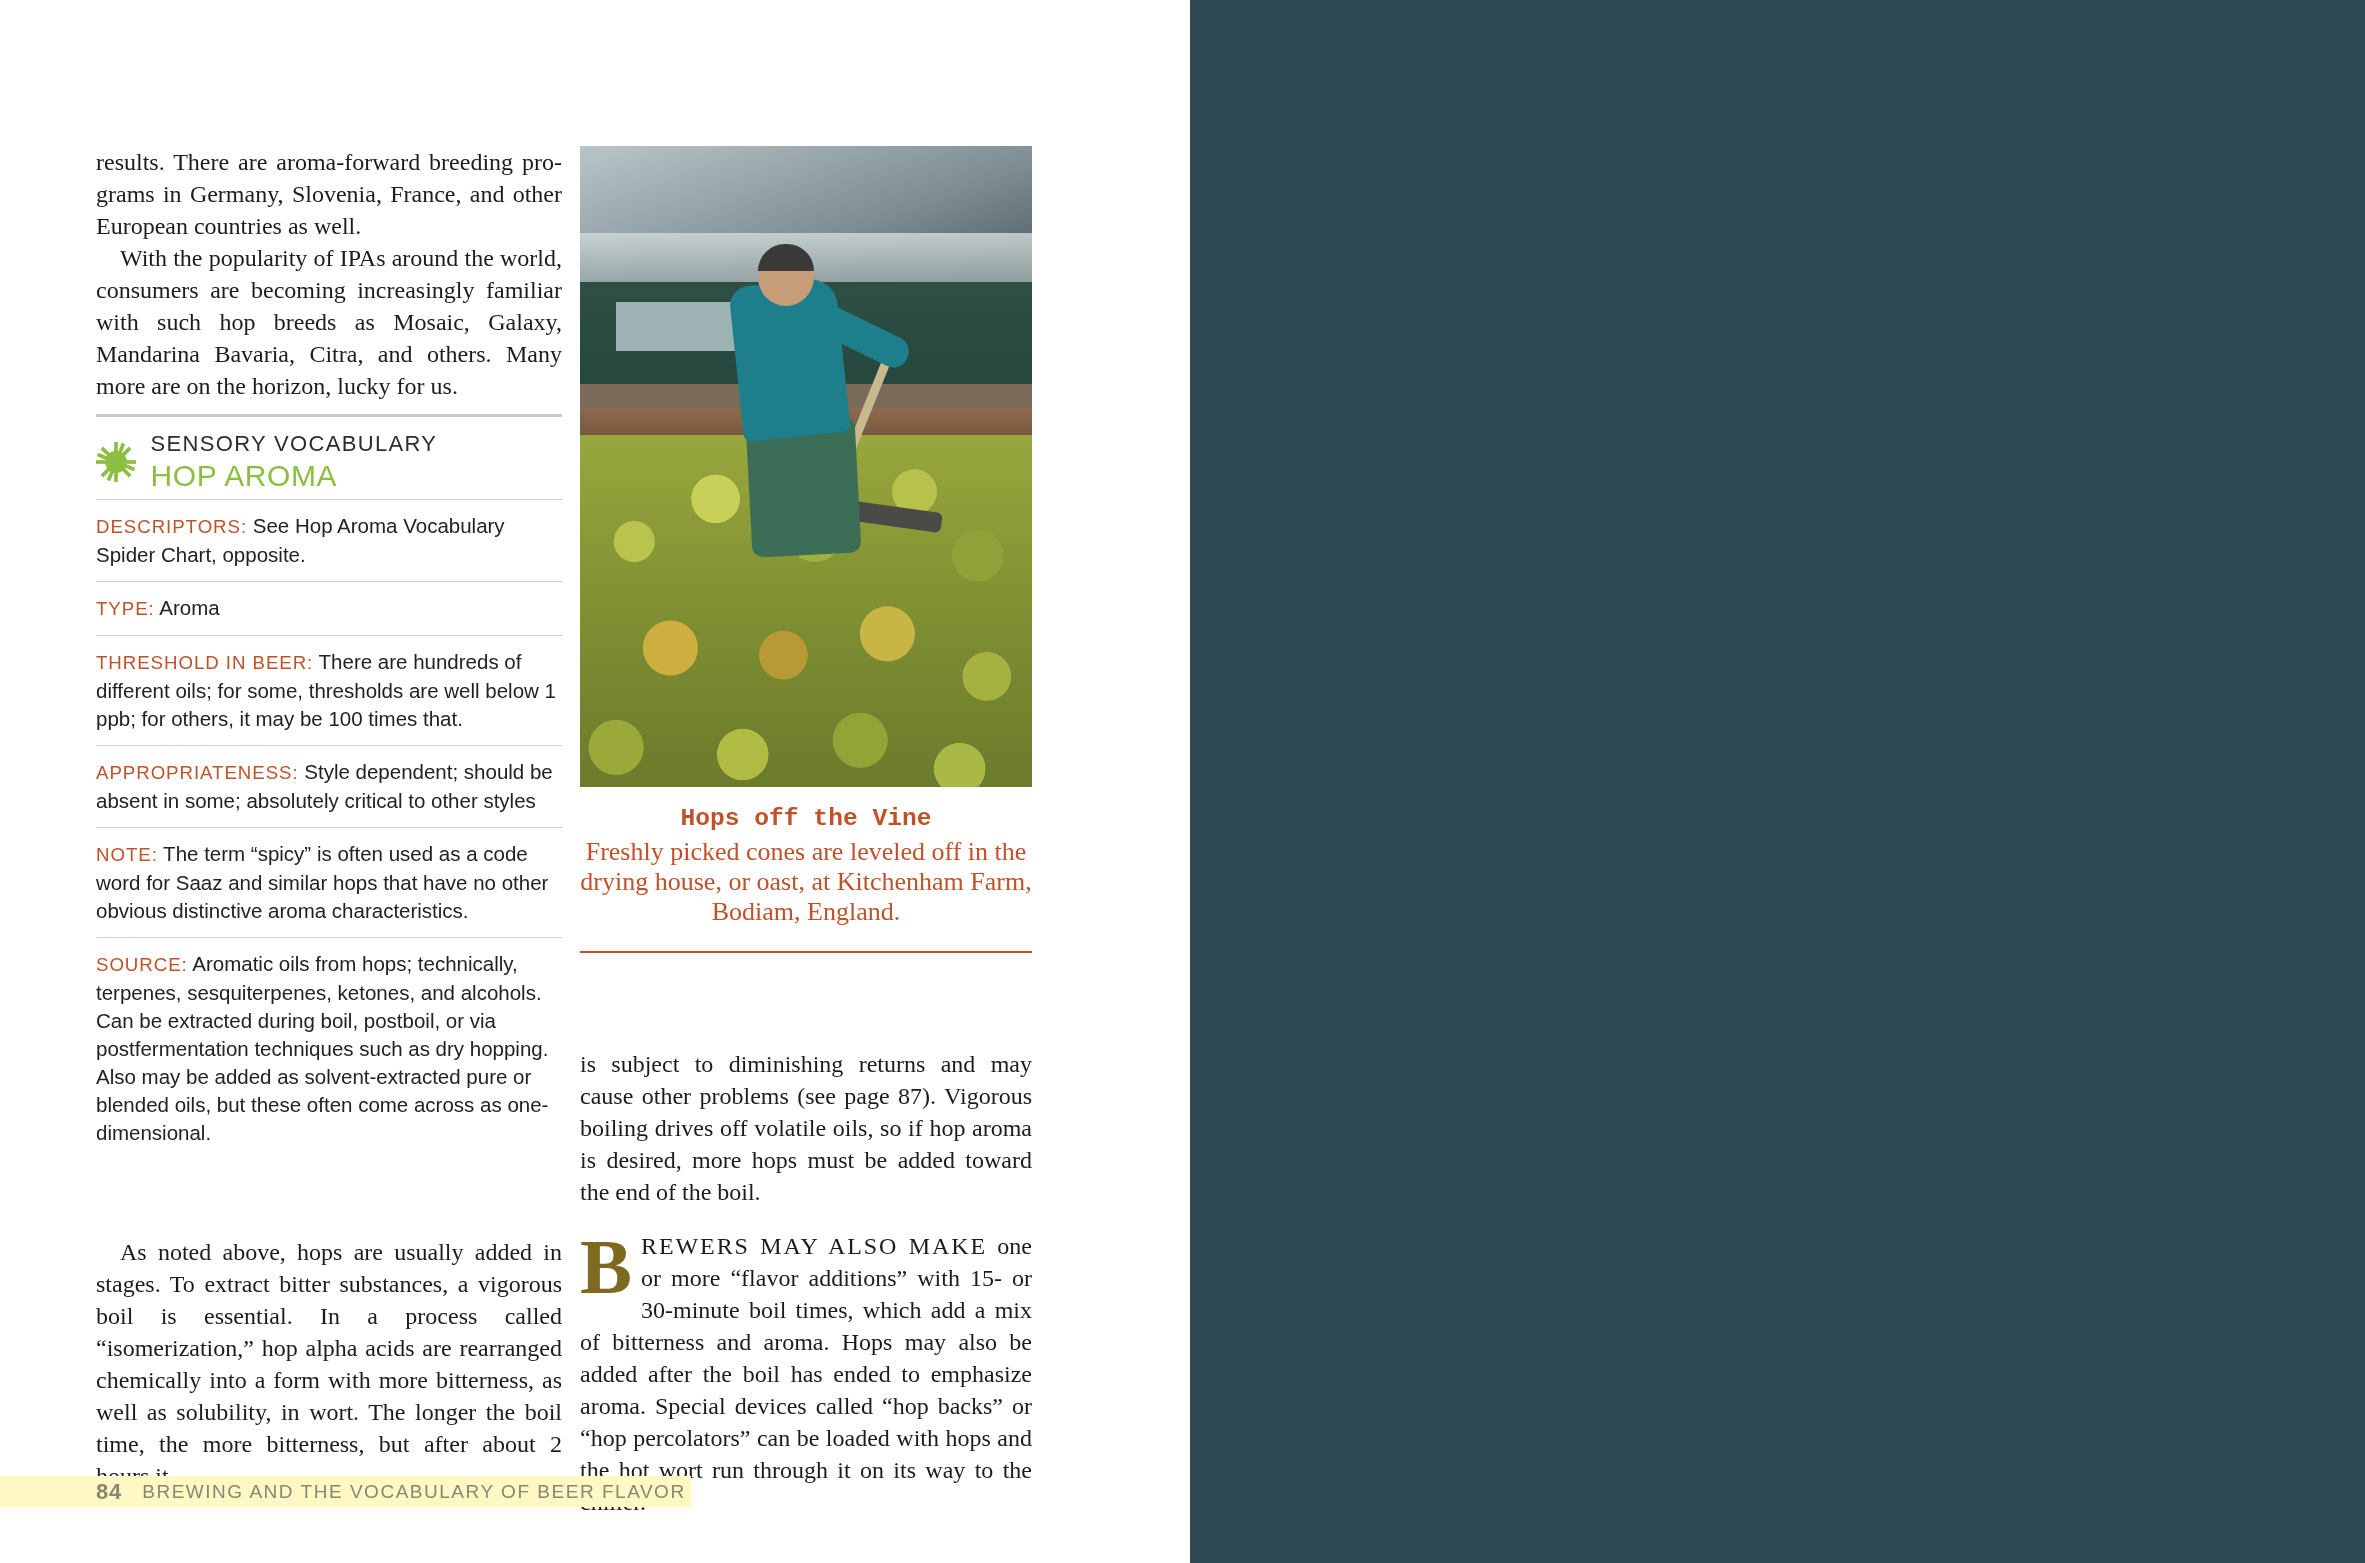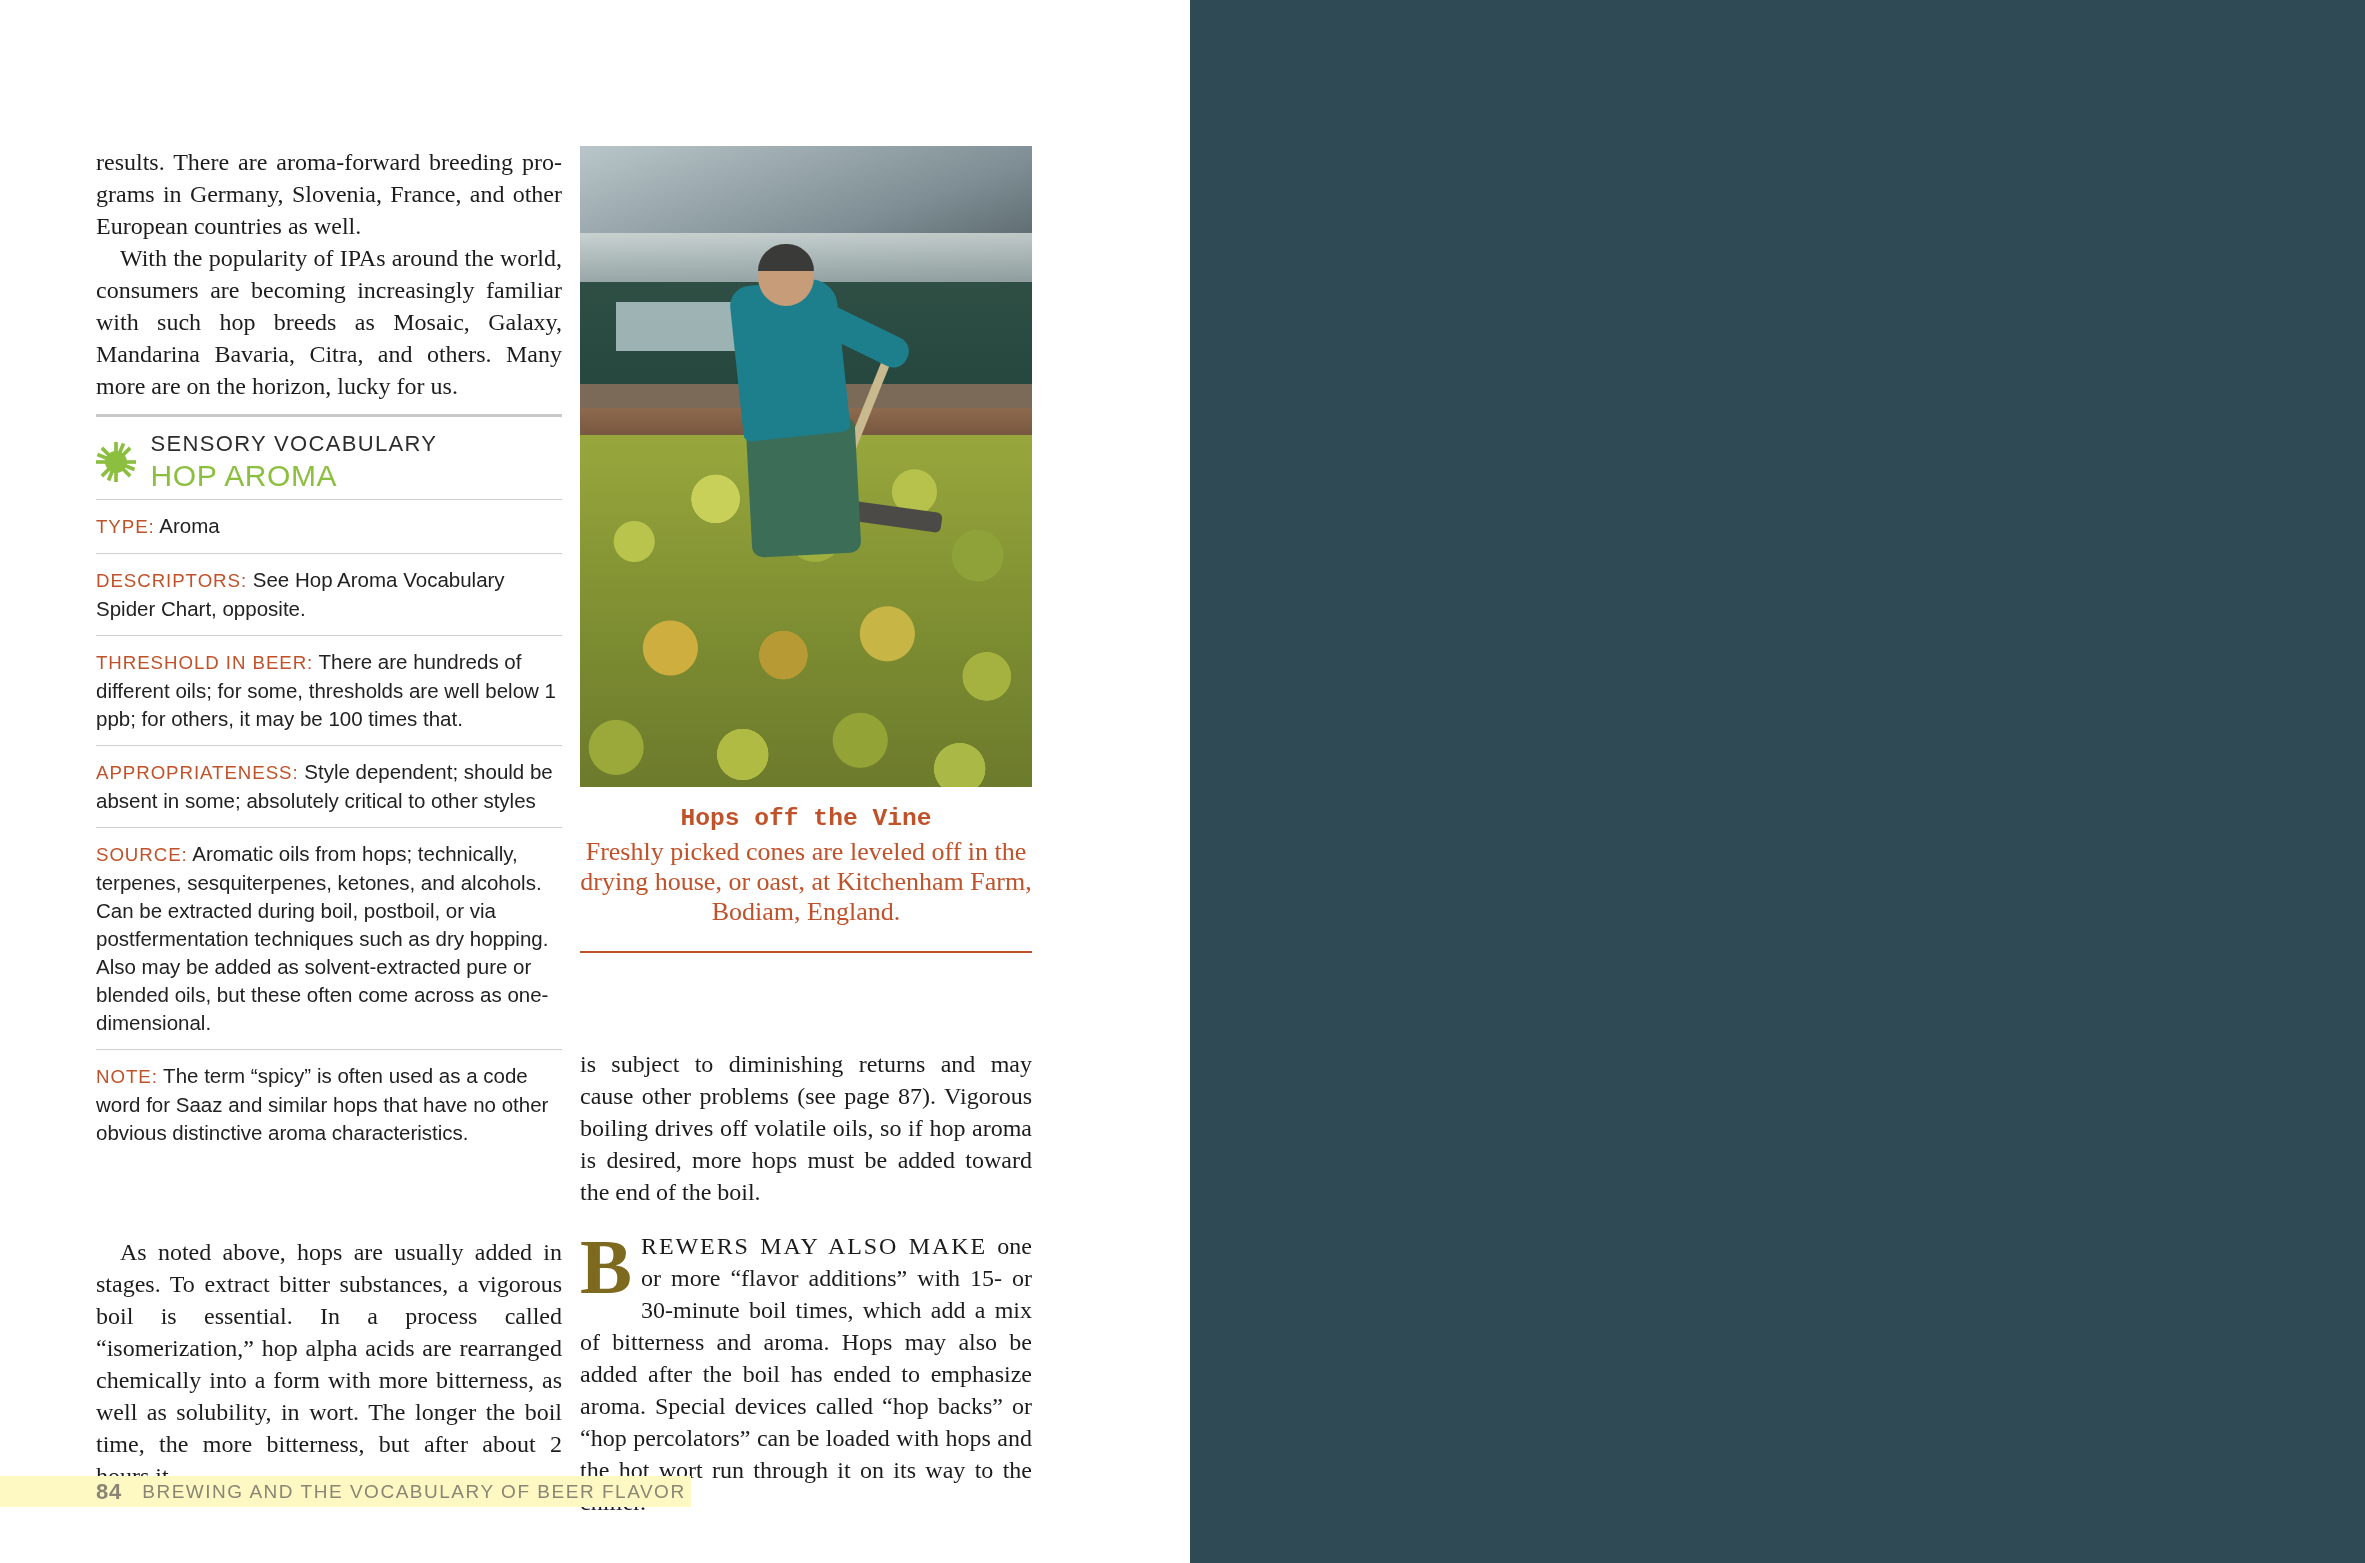--- a/index.html
+++ b/index.html
@@ -163,42 +163,42 @@
           </g>
         </svg>
       </span>
       <span>
         <div class="sv-title">SENSORY VOCABULARY</div>
         <div class="sv-sub">HOP AROMA</div>
       </span>
     </div>
 
     <div class="sv-row">
+      <span class="sv-label">DESCRIPTORS:</span>
+      <span>See Hop Aroma Vocabulary Spider Chart, opposite.</span>
+    </div>
+    <div class="sv-row">
       <span class="sv-label">TYPE:</span>
       <span>Aroma</span>
     </div>
     <div class="sv-row">
-      <span class="sv-label">DESCRIPTORS:</span>
-      <span>See Hop Aroma Vocabulary Spider Chart, opposite.</span>
-    </div>
-    <div class="sv-row">
       <span class="sv-label">THRESHOLD IN BEER:</span>
       <span>There are hundreds of different oils; for some, thresholds are well below 1 ppb; for others, it may be 100 times that.</span>
     </div>
     <div class="sv-row">
       <span class="sv-label">APPROPRIATENESS:</span>
       <span>Style dependent; should be absent in some; absolutely critical to other styles</span>
     </div>
     <div class="sv-row">
+      <span class="sv-label">NOTE:</span>
+      <span>The term “spicy” is often used as a code word for Saaz and similar hops that have no other obvious distinctive aroma characteristics.</span>
+    </div>
+    <div class="sv-row">
       <span class="sv-label">SOURCE:</span>
       <span>Aromatic oils from hops; technically, terpenes, sesquiterpenes, ketones, and alcohols. Can be extracted during boil, postboil, or via postfermentation techniques such as dry hopping. Also may be added as solvent-extracted pure or blended oils, but these often come across as one-dimensional.</span>
-    </div>
-    <div class="sv-row">
-      <span class="sv-label">NOTE:</span>
-      <span>The term “spicy” is often used as a code word for Saaz and similar hops that have no other obvious distinctive aroma characteristics.</span>
     </div>
   </div>
 
   <div class="col-left-bottom body-serif">
     <p class="indent">As noted above, hops are usually added in stages. To extract bitter substances, a vigorous boil is essential. In a process called “isomerization,” hop alpha acids are rearranged chemically into a form with more bitterness, as well as solubility, in wort. The longer the boil time, the more bitterness, but after about 2 hours it</p>
   </div>
 
   <div class="photo">
     <div class="sky"></div>
       <div class="roof"></div>

